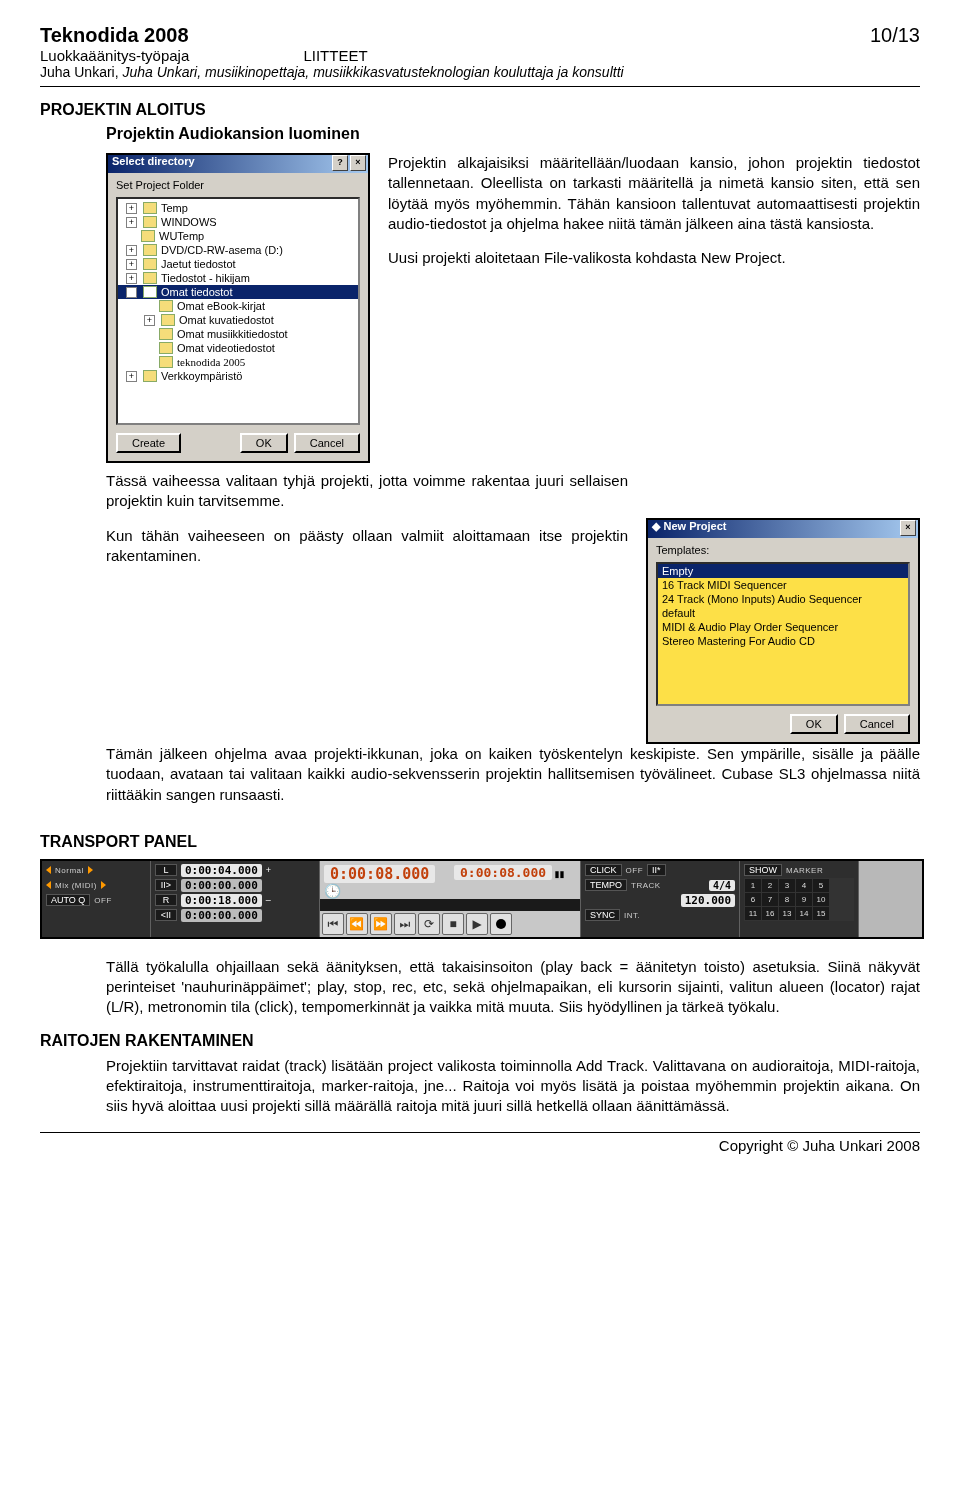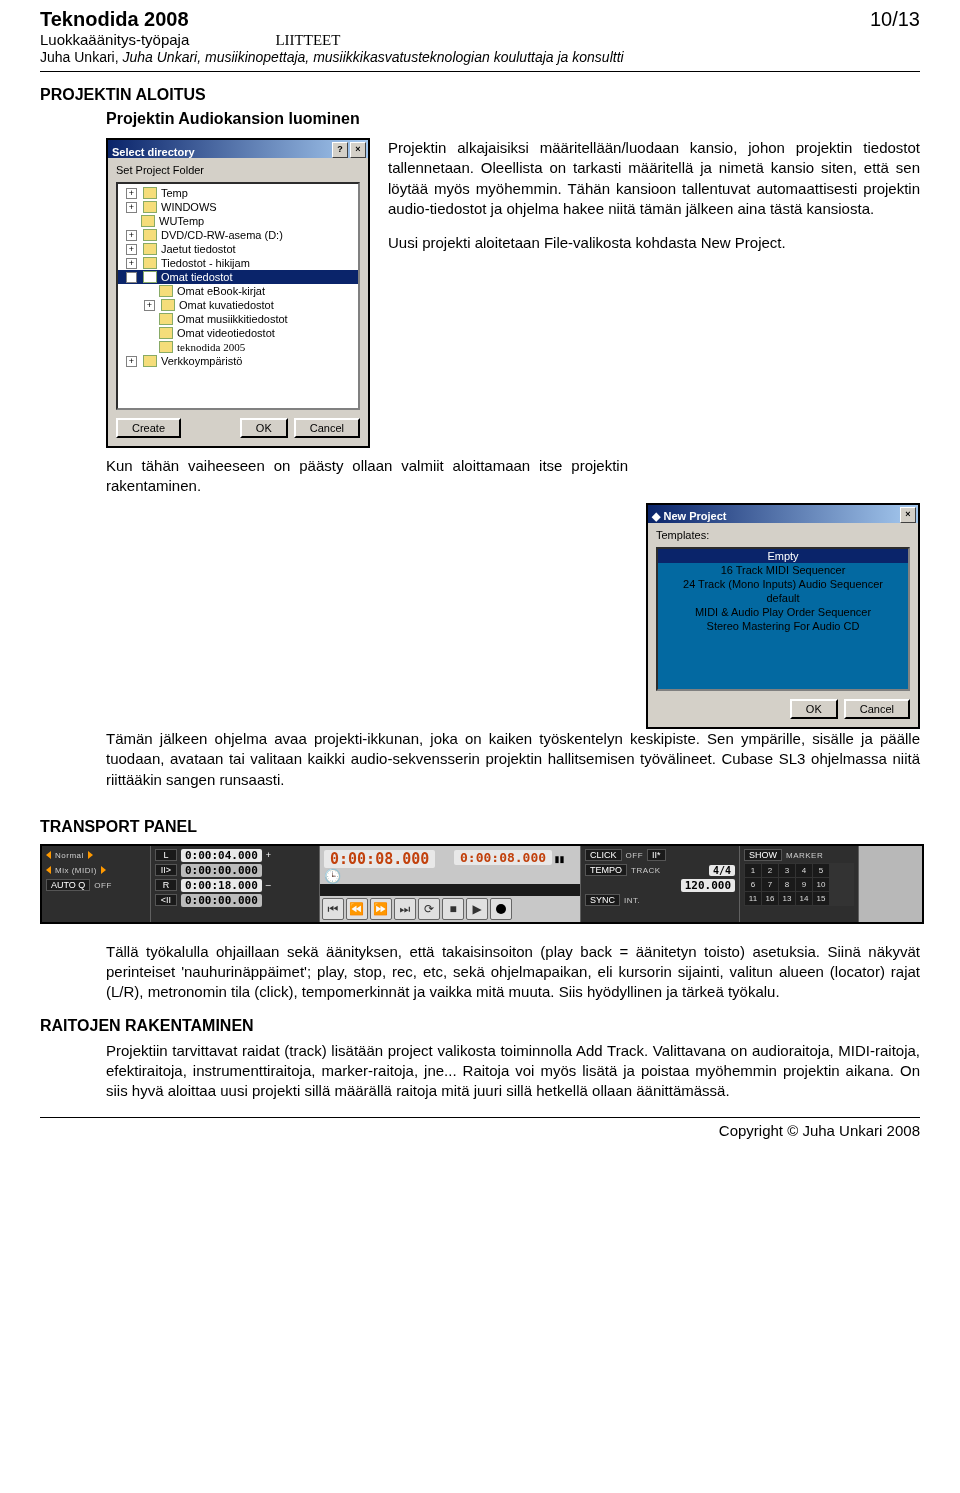--- a/index.html
+++ b/index.html
@@ -5,46 +5,46 @@
   body {
     margin: 0;
     padding: 0;
     font-family: Arial, Helvetica, sans-serif;
     font-size: 14px;
     color: #000;
     background: #fff;
     width: 960px;
   }
   .page {
-    padding: 8px 40px 20px 40px;
+    padding: 24px 40px 20px 40px;
   }
   .header {
     position: relative;
     margin-bottom: 6px;
   }
   .header-title { font-weight: bold; font-size: 20px; }
   .header-sub { font-size: 15px; }
-  .header-sub .liitteet { display:inline-block; margin-left:82px;font-family:Liberation Serif, serif; }
+  .header-sub .liitteet { display:inline-block; margin-left:110px; }
   .header-author { font-size: 14px; }
   .header-pagenum { position:absolute; right:0; top:0; font-size:20px; }
   .hr { border:none; border-top:1px solid #000; margin:4px 0 14px 0; }
   .section-title { font-weight:bold; font-size:16px; margin:8px 0 6px 0; }
   .subsection-title { font-weight:bold; font-size:16px; margin:6px 0 10px 66px; }
   .body-block { margin-left:66px; margin-right:0; }
   .para { font-size:15px; margin:0 0 14px 0; text-align:justify; line-height:1.35; }
   .row { display:flex; gap:18px; align-items:flex-start; }
   .row .text { flex:1; }
   
   .win {
     background:#d4d0c8; border:2px solid #000; font-family: Tahoma, Arial, sans-serif;
     font-size:11px; color:#000;
   }
   .win .titlebar {
     background: linear-gradient(to right,#0a246a,#a6caf0);
-    color:#fff; height:18px; display:flex; align-items:flex-end; justify-content:space-between;
+    color:#fff; height:18px; display:flex; align-items:flex-start; justify-content:space-between;
     padding:0 2px 0 4px; font-weight:bold;
   }
   .win .titlebar .btns { display:flex; gap:2px; }
   .win .titlebar .btn {
     width:14px; height:14px; background:#d4d0c8; border:1px solid #fff; border-right-color:#404040;
     border-bottom-color:#404040; color:#000; font-size:9px; text-align:center; line-height:12px;
   }
   .win-body { padding:6px 8px 8px 8px; }
   .win-label { margin-bottom:6px; }
   .tree {
@@ -54,21 +54,21 @@
   .pm { width:9px; height:9px; border:1px solid #808080; background:#fff; font-size:9px;
         line-height:8px; text-align:center; margin-left:4px; }
   .pm.blank { border:none; background:none; }
   .fld { display:inline-block; width:12px; height:10px; background:#f5dd7a; border:1px solid #8a6; margin-left:2px; }
   .fld.open { background:#fff; border:1px solid #8a6; }
   .tree-item.sel { background:#0a246a; color:#fff; }
   .btn3 { display:inline-block; padding:2px 14px; background:#d4d0c8;
           border:2px outset #fff; border-right-color:#404040; border-bottom-color:#404040;
           font-size:11px; cursor:default; }
   .btnrow { display:flex; justify-content:space-between; margin-top:8px; }
-  .listbox { background:#0369a1; border:2px inset #808080; height:140px; overflow:auto;text-align:center; }
+  .listbox { background:#fde047; border:2px inset #808080; height:140px; overflow:auto; }
   .listbox div { padding:1px 4px; font-size:11px; }
   .listbox div.sel { background:#0a246a; color:#fff; }
   
   .transport {
     width:880px; margin:8px auto 18px 0;
     background:#b8b8b8; border:2px solid #000;
     display:flex; font-family: Arial, sans-serif; font-size:9px;
   }
   .tp-col { border-right:1px solid #606060; padding:2px 4px; }
   .tp-cell { display:flex; align-items:center; gap:4px; height:15px; color:#fff; }
@@ -202,20 +202,21 @@
     </div>
 
     <div class="text">
       <p class="para">Projektin alkajaisiksi määritellään/luodaan kansio, johon projektin tiedostot tallennetaan. Oleellista on tarkasti määritellä ja nimetä kansio siten, että sen löytää myös myöhemmin. Tähän kansioon tallentuvat automaattisesti projektin audio-tiedostot ja ohjelma hakee niitä tämän jälkeen aina tästä kansiosta.</p>
       <p class="para">Uusi projekti aloitetaan File-valikosta kohdasta New Project.</p>
     </div>
   </div>
 
   <div class="row body-block" style="margin-top:8px;">
     <div class="text">
+      <p class="para">Tässä vaiheessa valitaan tyhjä projekti, jotta voimme rakentaa juuri sellaisen projektin kuin tarvitsemme.</p>
       <p class="para">Kun tähän vaiheeseen on päästy ollaan valmiit aloittamaan itse projektin rakentaminen.</p>
     </div>
 
     <div class="win" style="width:270px;margin-top:47px;">
       <div class="titlebar">
         <span>◆ <span>New Project</span></span>
         <span class="btns">
             <span class="btn">×</span>
           </span>
       </div>

